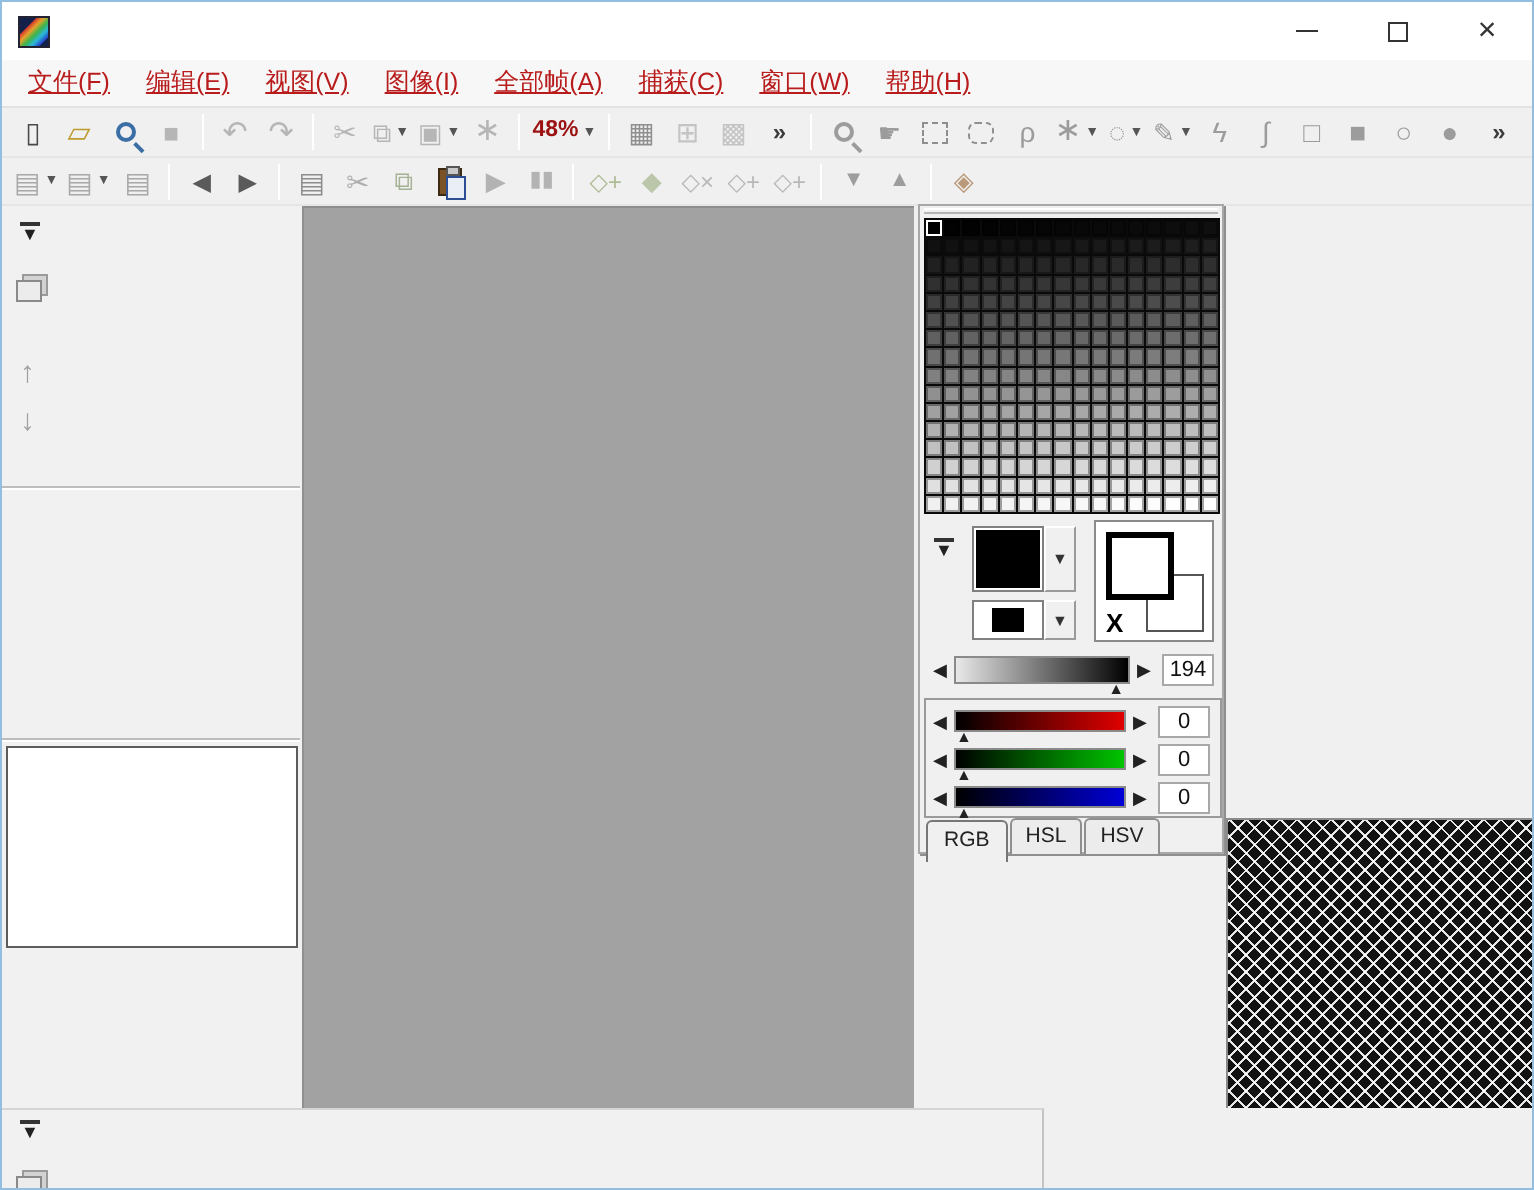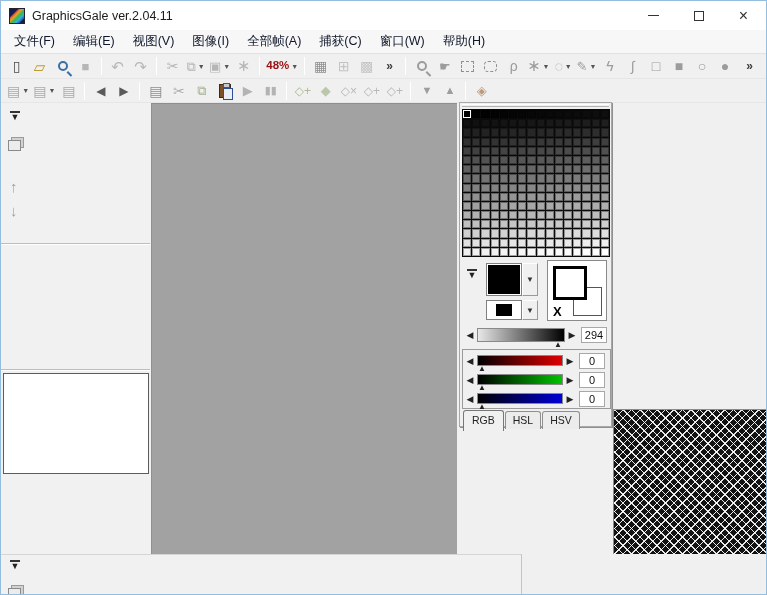--- a/index.html
+++ b/index.html
@@ -14,21 +14,21 @@
   .apptitle{font-size:12.5px;color:#1c1c1c;}
   .winbtns{margin-left:auto;display:flex;height:100%;}
   .winbtn{width:45px;height:100%;display:flex;align-items:center;justify-content:center;color:#333;font-size:13px;}
   .glyph-min{display:block;width:11px;border-top:1px solid #333;}
   .glyph-max{display:block;width:10px;height:10px;border:1px solid #333;}
   .glyph-close{font-size:16px;line-height:10px;color:#333;}
 
   
   .menubar{position:absolute;top:29px;left:0;right:0;height:24px;background:#f7f7f7;
     border-bottom:1px solid #e2e2e2;display:flex;align-items:center;padding-left:4px;}
-  .menuitem{padding:3px 9px;font-size:12.5px;color:#0f172a;}
+  .menuitem{padding:3px 9px;font-size:12.5px;color:#b91c1c;text-decoration:underline;}
 
   
   .toolbars{position:absolute;top:53px;left:0;right:0;height:49px;background:#f0f0f0;}
   .tbrow{display:flex;align-items:center;height:25px;padding-left:4px;border-bottom:1px solid #e6e6e6;}
   .tbrow.second{height:24px;}
   .tb-btn{height:21px;min-width:21px;display:flex;align-items:center;justify-content:center;padding:0 1px;margin:0 1px;}
   .tb-btn .glyph{line-height:1;}
   .tb-btn .dd{font-size:7px;color:#555;margin-left:2px;}
   .tb-sep{width:1px;height:18px;background:#d4d4d4;border-right:1px solid #ffffff;margin:0 4px;}
   .zoom-text{color:#9b1111;font-weight:bold;font-size:11.5px;}
@@ -84,40 +84,39 @@
   .arrowbtn{width:10px;font-size:9px;color:#222;text-align:center;line-height:12px;}
   .track{position:relative;height:14px;border:1px solid #8a8a8a;}
   .track .mark{position:absolute;bottom:-8px;font-size:8px;color:#222;line-height:8px;}
   .valbox{margin-left:4px;background:#ffffff;border:1px solid #a8a8a8;font-size:11px;color:#111;
     text-align:center;padding:1px 2px;min-width:26px;height:16px;line-height:12px;}
   .alpha-row{left:5px;top:224px;width:146px;}
   .alpha-track{width:88px;background:linear-gradient(to right,#e8e8e8,#000);margin:0 2px;}
   .rgbbox{position:absolute;left:2px;top:246px;width:149px;height:60px;border:1px solid #9a9a9a;background:#f0f0f0;}
   .rgb-row{left:2px;width:143px;height:19px;}
   .rgb-track{width:86px;height:11px;margin:0 2px;}
-  .tabs{position:absolute;left:3px;top:306px;display:flex;align-items:center;}
+  .tabs{position:absolute;left:3px;top:306px;display:flex;align-items:flex-start;}
   .tab{font-size:10.5px;color:#222;border:1px solid #8f8f8f;border-bottom:none;background:#ececec;
     padding:2px 7px 3px 7px;border-radius:3px 3px 0 0;margin-right:1px;}
   .tab.active{background:#f0f0f0;padding:3px 8px 5px 8px;position:relative;top:1px;border-color:#777;}
 
   
   .hatch{position:absolute;left:612px;top:408px;width:155px;height:145px;background-color:#121212;border-top:1px solid #8a8a8a;border-left:1px solid #8a8a8a;
     background-image:repeating-linear-gradient(45deg,rgba(255,255,255,.9) 0,rgba(255,255,255,.9) 1px,transparent 1px,transparent 6px),
                      repeating-linear-gradient(-45deg,rgba(255,255,255,.9) 0,rgba(255,255,255,.9) 1px,transparent 1px,transparent 6px);}
   .bottompanel{position:absolute;left:0;top:553px;width:521px;height:42px;background:#f1f1f1;
     border-top:1px solid #d5d5d5;border-right:1px solid #c4c4c4;overflow:hidden;}
 </style>
 </head>
 <body>
 
 <div class="window">
 
   <div class="titlebar">
     <span class="appicon"></span>
-    <span class="apptitle">GraphicsGale ver.2.04.11</span>
     <div class="winbtns">
       <span class="winbtn">
           <span class="glyph-min"></span>
         </span>
       <span class="winbtn">
           <span class="glyph-max"></span>
         </span>
       <span class="winbtn">
           <span class="glyph-close">×</span>
         </span>
@@ -603,21 +602,21 @@
       <span class="front"></span>
       <span class="swap">X</span>
     </div>
 
     <div class="slider-row alpha-row">
       <span class="arrowbtn">◀</span>
       <span class="track alpha-track">
           <span class="mark" style="right:2px;">▲</span>
         </span>
       <span class="arrowbtn">▶</span>
-      <span class="valbox">294</span>
+      <span class="valbox">194</span>
     </div>
 
     <div class="rgbbox" id="rgbbox">
         <div class="slider-row rgb-row" style="position: absolute; top: 1px;">
           <span class="arrowbtn">◀</span>
           <span class="track rgb-track" style="background: linear-gradient(to right, rgb(0, 0, 0), rgb(224, 0, 0));">
             <span class="mark" style="left: 0px;">▲</span>
           </span>
           <span class="arrowbtn">▶</span>
           <span class="valbox">0</span>

